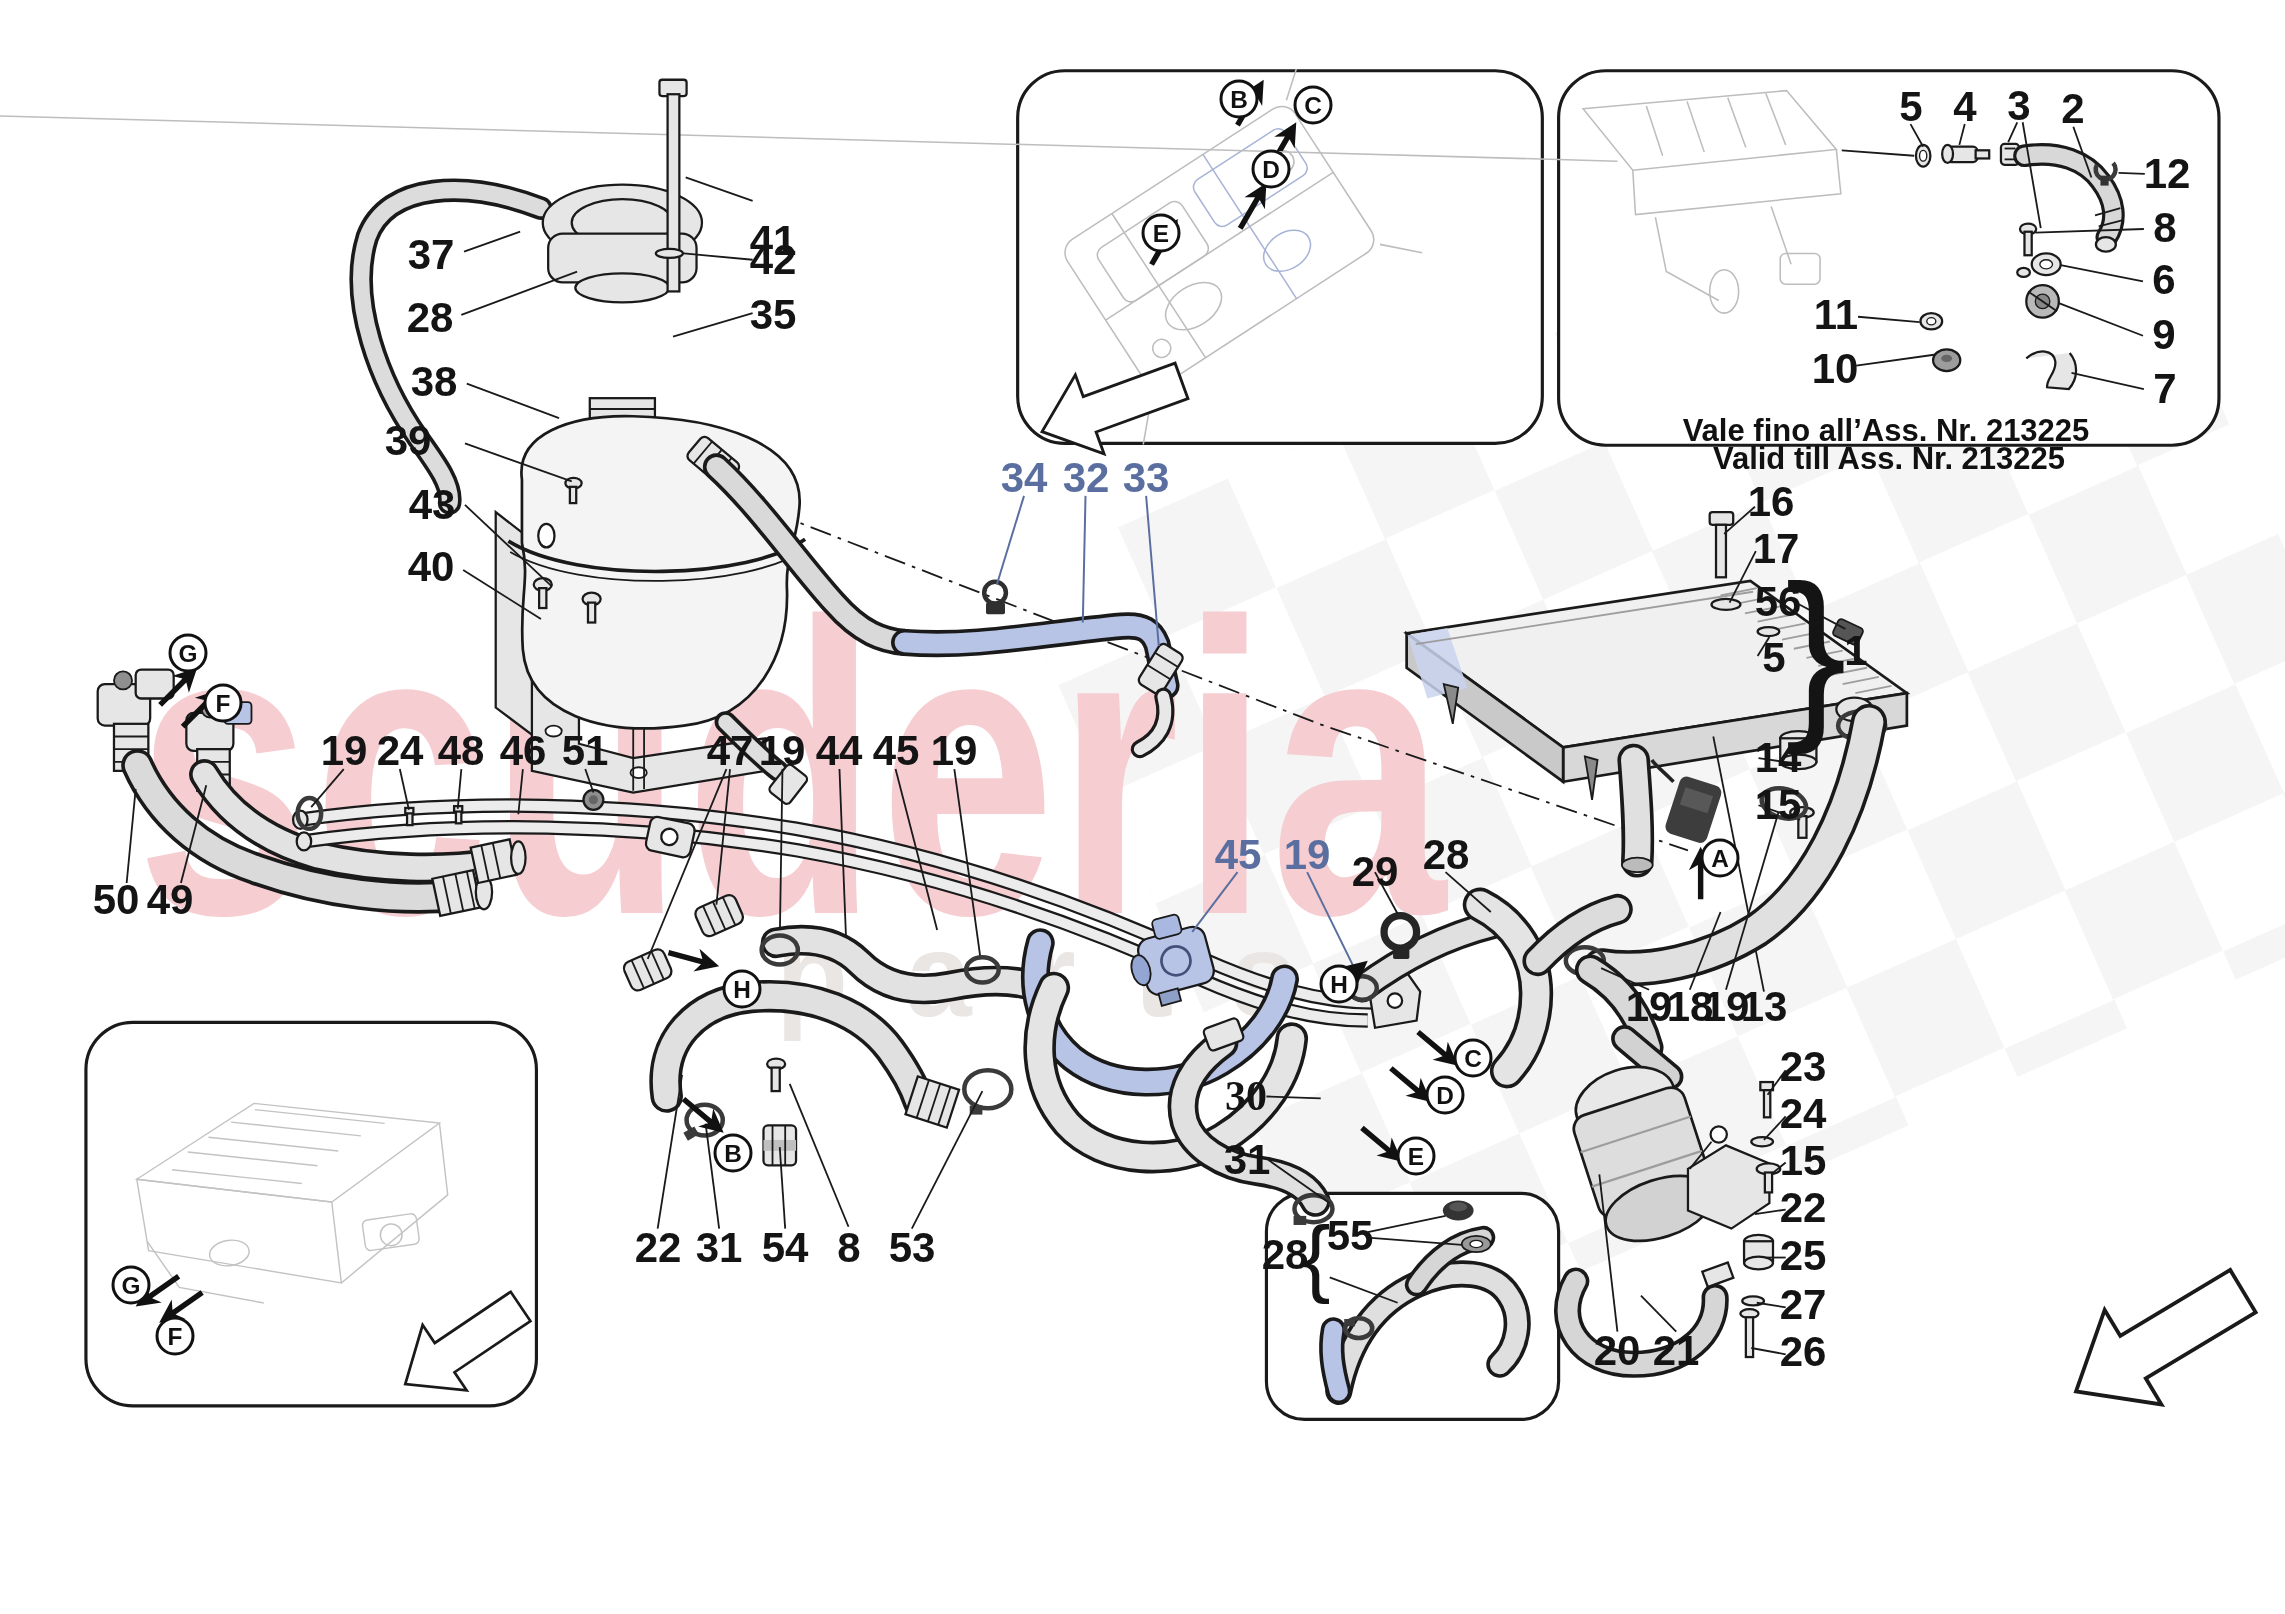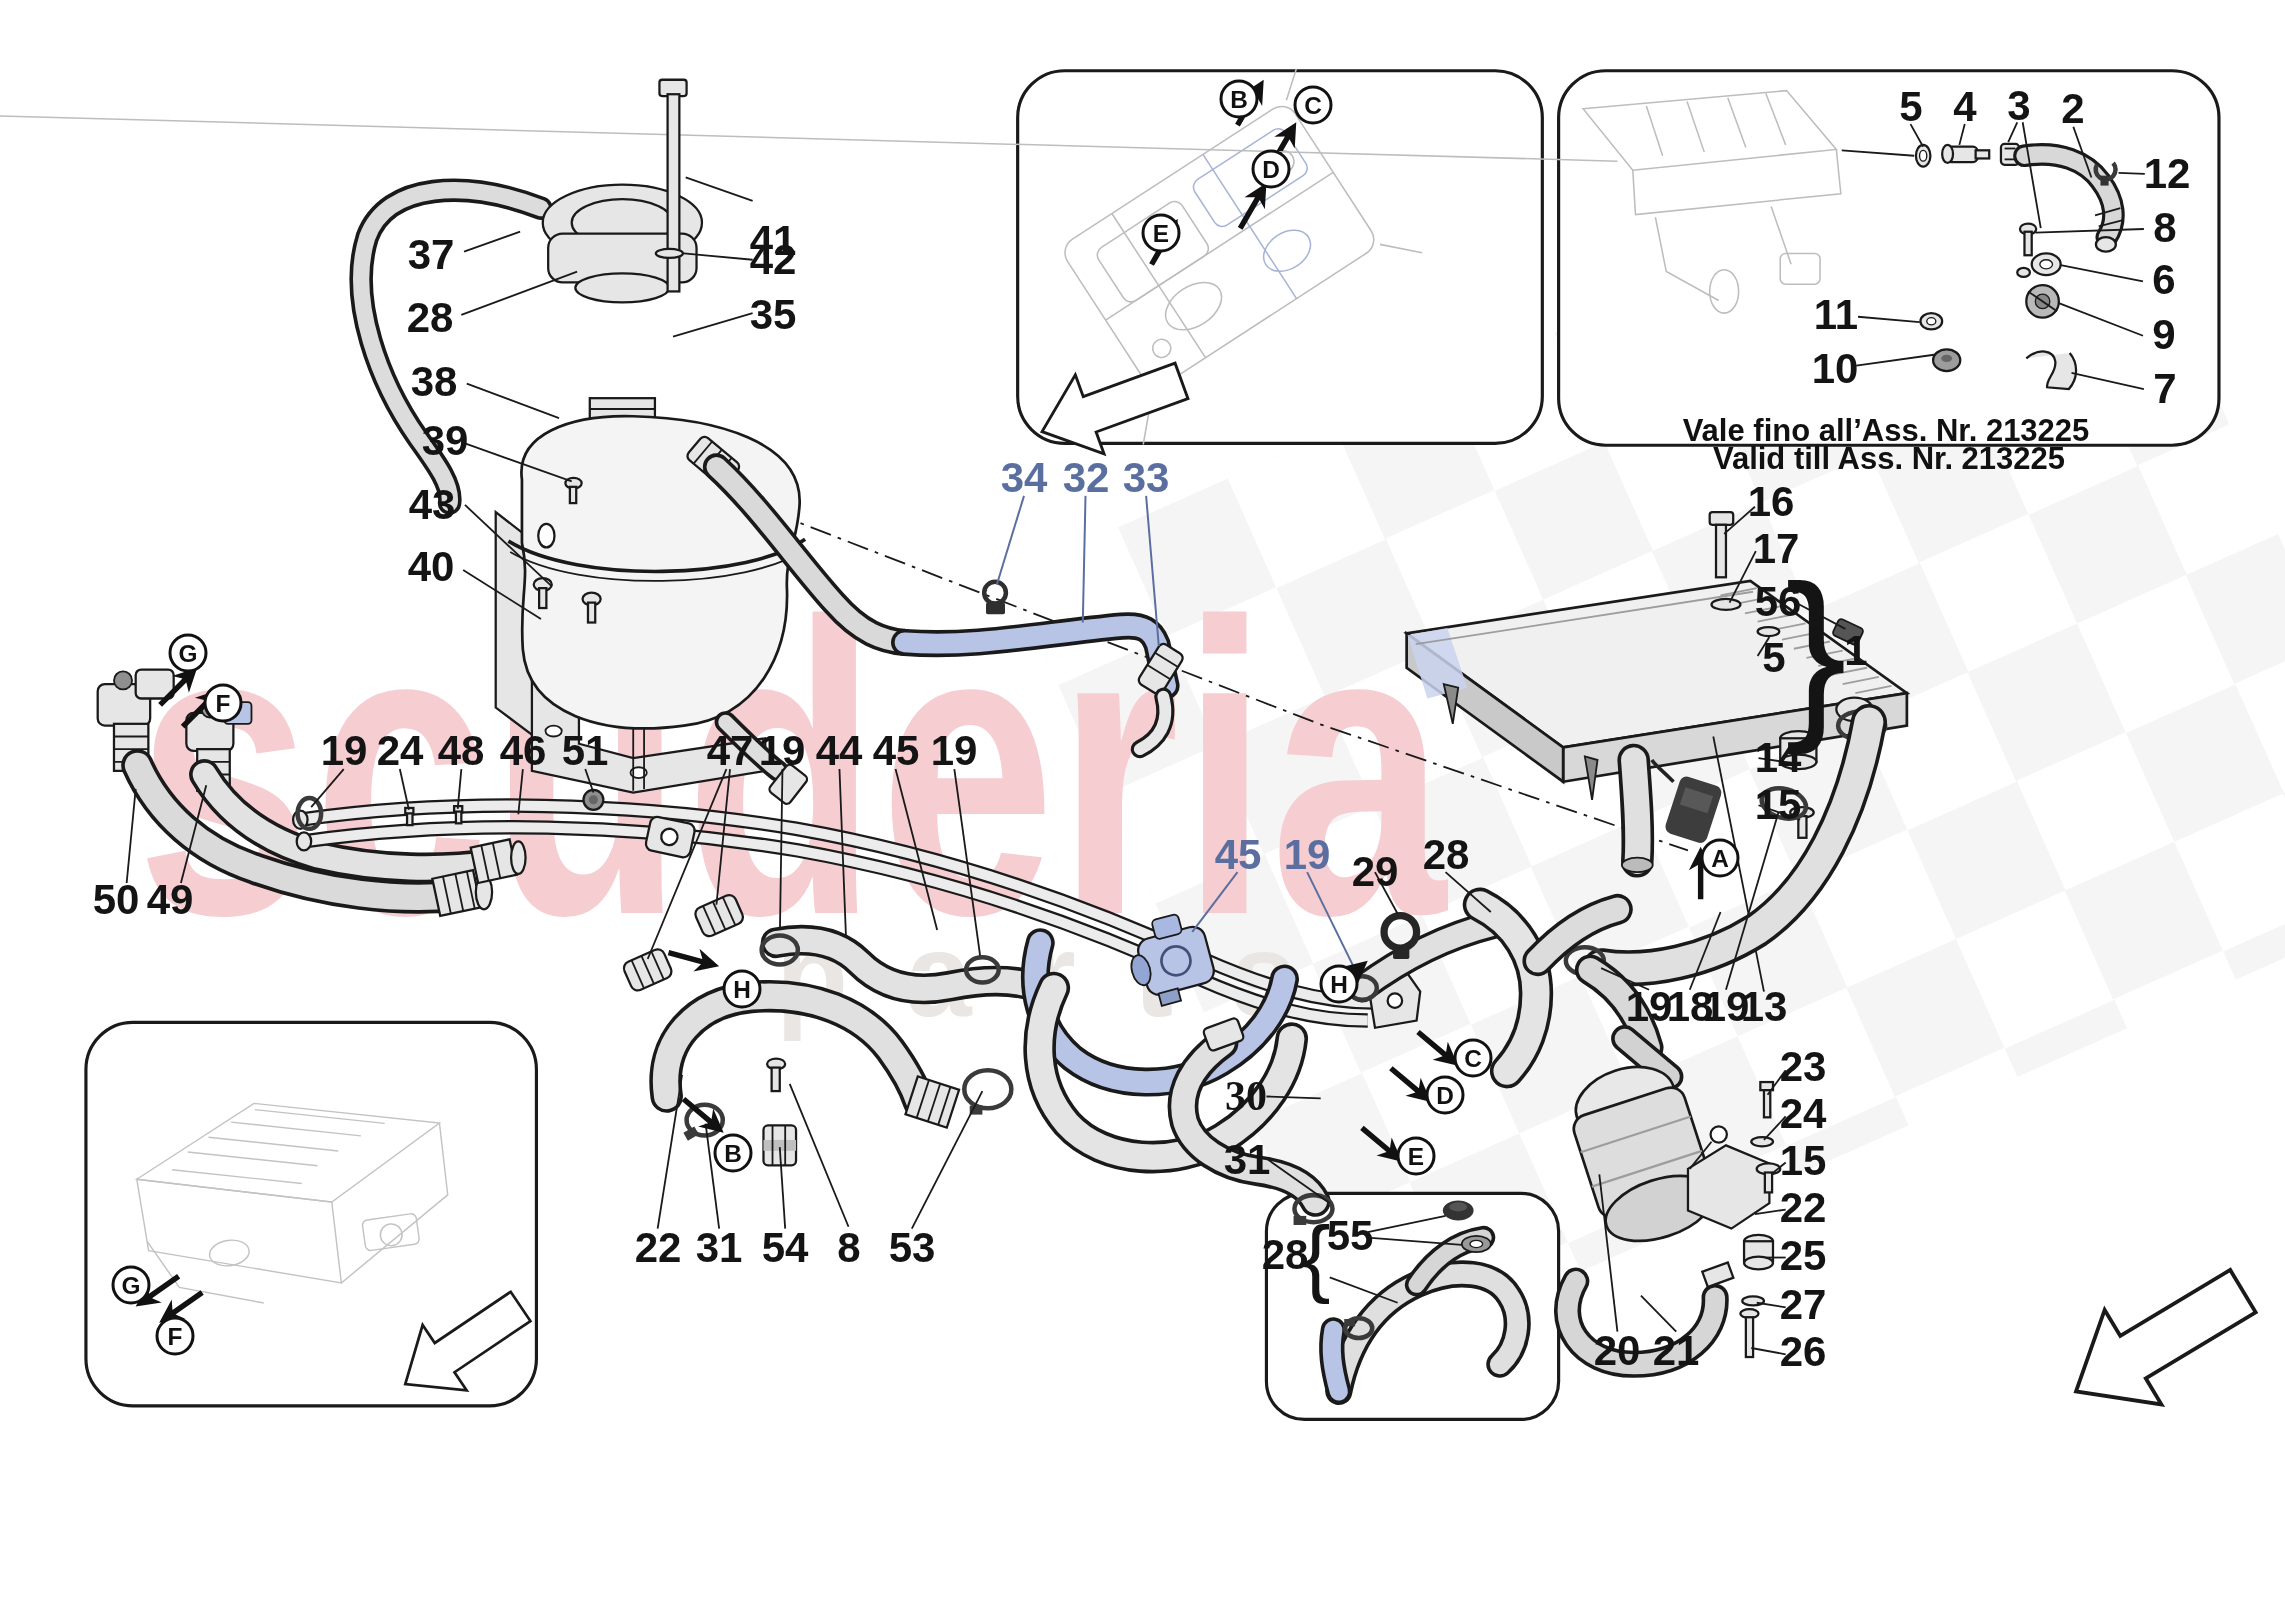--- a/index.html
+++ b/index.html
@@ -527,21 +527,21 @@
     <use href="#bigarr" transform="translate(2295,1538) rotate(-31) scale(1.05)"></use>
   </svg>
 
   <div class="note" style="left:1886px;top:431px;">Vale fino all’Ass. Nr. 213225</div>
   <div class="note" style="left:1889px;top:459px;">Valid till Ass. Nr. 213225</div>
 
   <div id="labels">
       <div class="co" style="left: 431px; top: 255px;">37</div>
       <div class="co" style="left: 430px; top: 318px;">28</div>
       <div class="co" style="left: 434px; top: 382px;">38</div>
-      <div class="co" style="left: 445px; top: 441px;">39</div>
+      <div class="co" style="left: 408px; top: 441px;">39</div>
       <div class="co" style="left: 432px; top: 505px;">43</div>
       <div class="co" style="left: 431px; top: 567px;">40</div>
       <div class="co" style="left: 773px; top: 201px; margin-top: 40px;">41</div>
       <div class="co" style="left: 773px; top: 260px;">42</div>
       <div class="co" style="left: 773px; top: 315px;">35</div>
       <div class="co blue" style="left: 1024px; top: 478px;">34</div>
       <div class="co blue" style="left: 1086px; top: 478px;">32</div>
       <div class="co blue" style="left: 1146px; top: 478px;">33</div>
       <div class="co" style="left: 344px; top: 751px;">19</div>
       <div class="co" style="left: 400px; top: 751px;">24</div>

